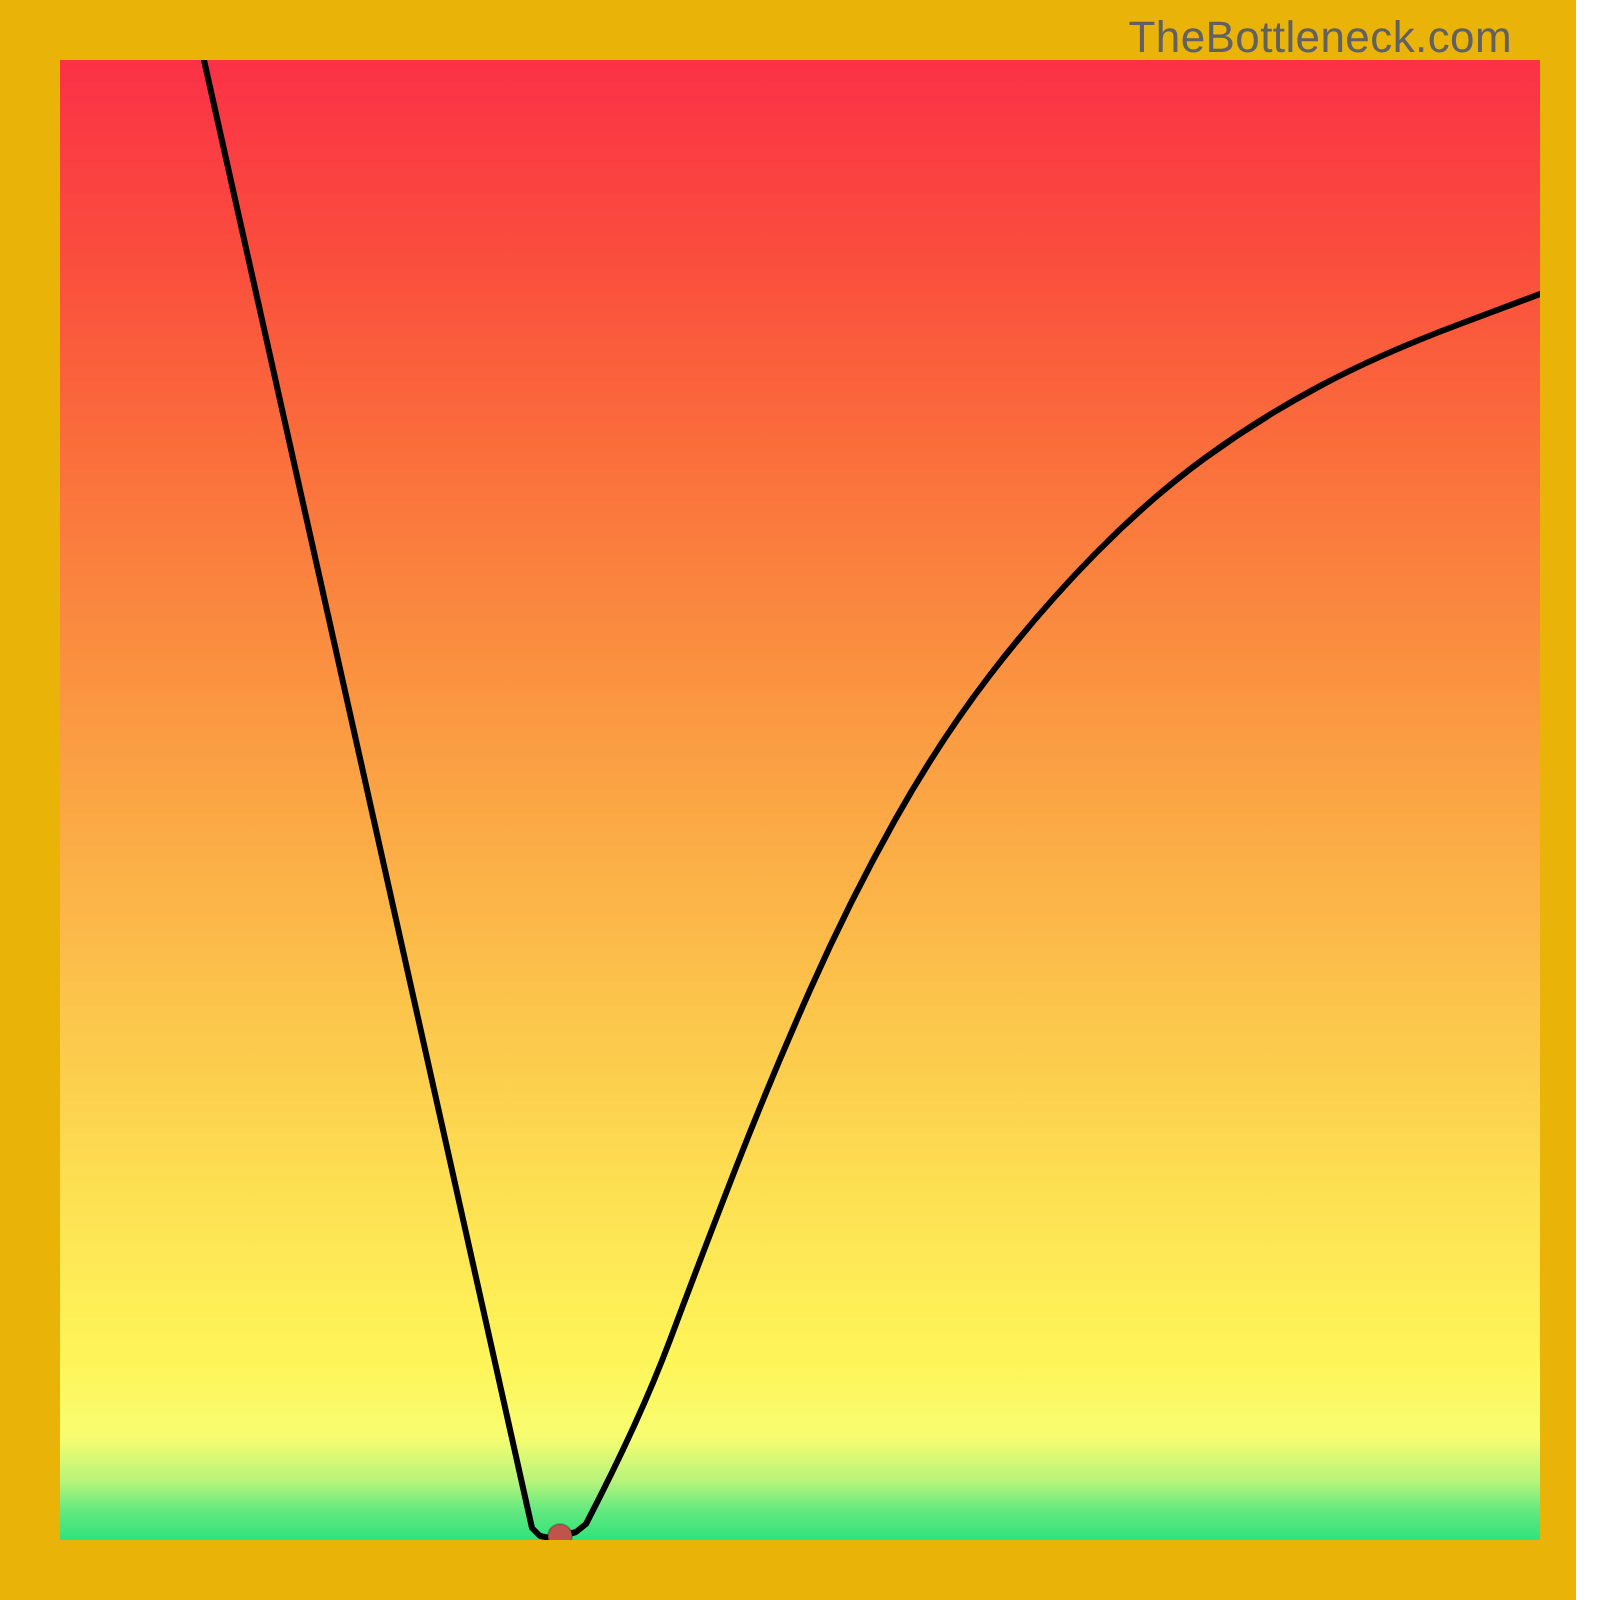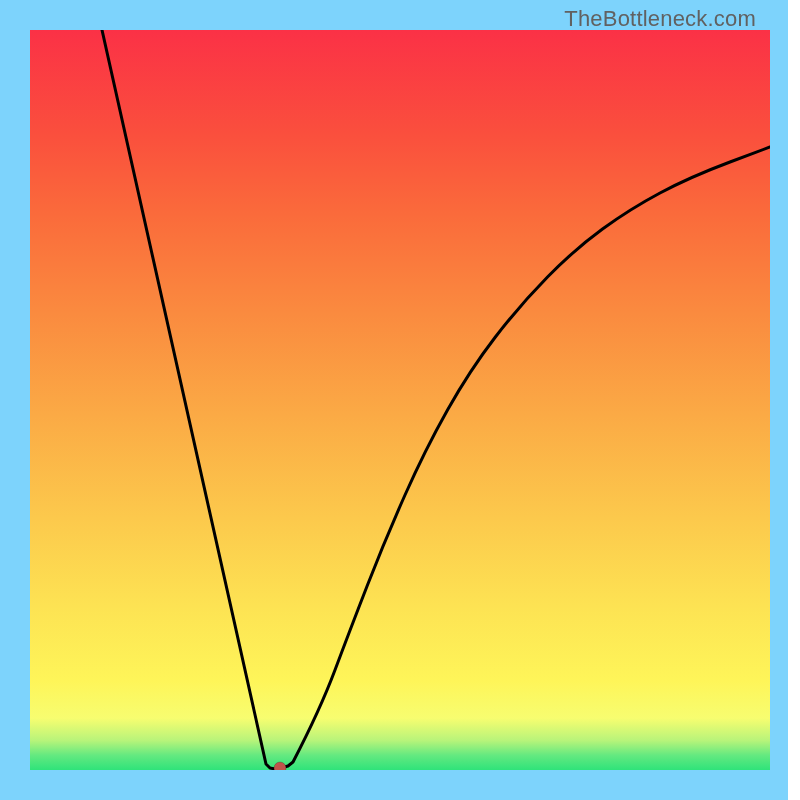--- a/index.html
+++ b/index.html
@@ -8,21 +8,21 @@
     width: 800px;
     height: 800px;
     overflow: hidden;
     background: #fff;
     font-family: Arial, Helvetica, sans-serif;
   }
   .stage {
     position: relative;
     width: 788px;
     height: 800px;
-    background: #7dd3fc;
+    background: #eab308;
   }
   .plot {
     position: absolute;
     left: 30px;
     top: 30px;
     width: 740px;
     height: 740px;
     
     background: linear-gradient(
       to top,

